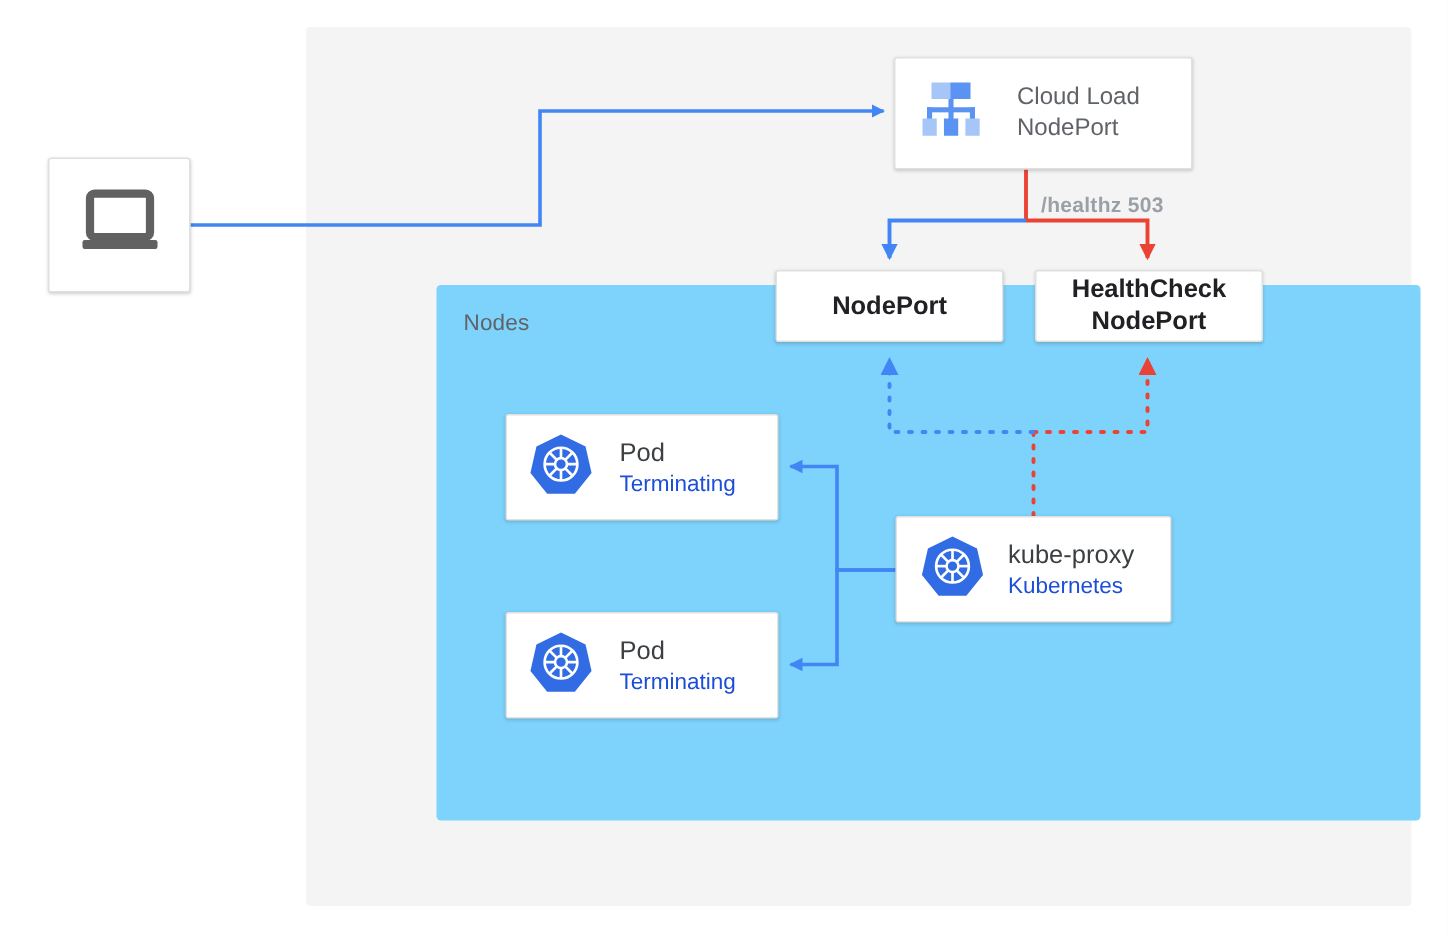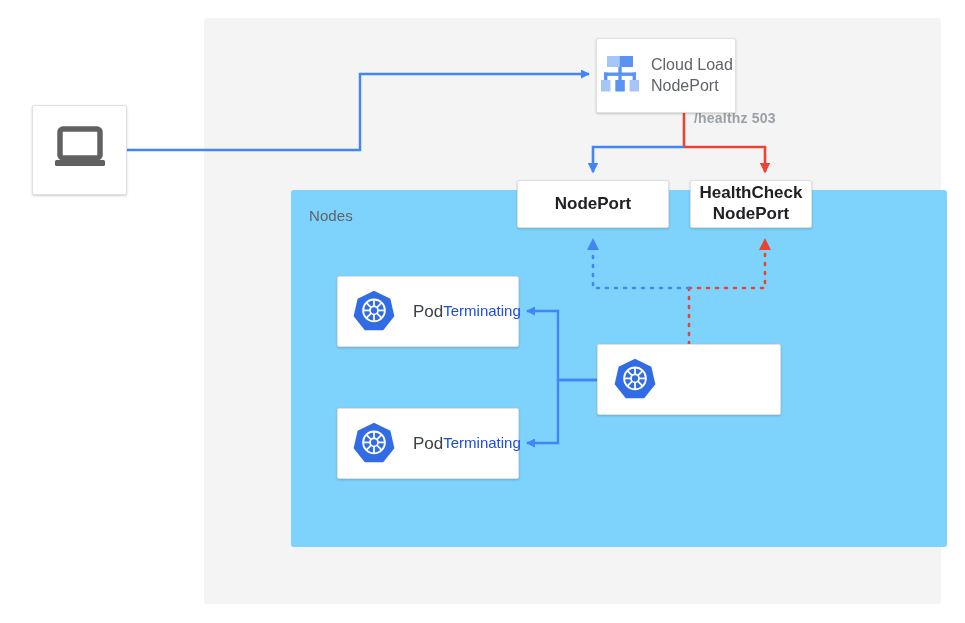--- a/index.html
+++ b/index.html
@@ -59,35 +59,36 @@
   .box-client {
     left: 32px;
     top: 105px;
     width: 95px;
     height: 90px;
     justify-content: center;
   }
   .box-lb {
     left: 596px;
     top: 38px;
-    width: 140px;
+    width: 199px;
     height: 75px;
-    gap: 8px;
+    padding-left: 14px;
+    gap: 21px;
   }
   .box-nodeport {
     left: 517px;
     top: 180px;
     width: 152px;
     height: 48px;
     justify-content: center;
   }
   .box-hcnodeport {
     left: 690px;
     top: 180px;
-    width: 122px;
+    width: 152px;
     height: 48px;
     justify-content: center;
   }
   .box-pod1 {
     left: 337px;
     top: 276px;
     width: 182px;
     height: 71px;
     padding-left: 15px;
     gap: 18px;
@@ -103,20 +104,21 @@
   .box-kubeproxy {
     left: 597px;
     top: 344px;
     width: 184px;
     height: 71px;
     padding-left: 16px;
     gap: 16px;
   }
   .box-label-stack {
     display: flex;
+    flex-direction: column;
     line-height: 1.28;
     justify-content: center;
   }
   .label-primary {
     font-size: 17px;
     color: #3c4043;
   }
   .label-secondary {
     font-size: 15px;
     color: #1d4ed8;
@@ -129,21 +131,21 @@
   .label-bold {
     font-size: 17px;
     font-weight: bold;
     color: #202124;
     text-align: center;
     line-height: 1.22;
   }
   .healthz-label {
     position: absolute;
     left: 694px;
-    top: 110px;
+    top: 128px;
     font-size: 14px;
     font-weight: bold;
     color: #9aa0a6;
     letter-spacing: 0.2px;
     white-space: nowrap;
   }
   .icon-k8s { flex: 0 0 auto; }
   .icon-laptop { flex: 0 0 auto; }
   .icon-lb { flex: 0 0 auto; }
   svg.edges {
@@ -310,15 +312,19 @@
           <line x1="50" y1="60.5" x2="50" y2="77"></line>
           <line x1="24" y1="51" x2="40.5" y2="51"></line>
           <line x1="59.5" y1="51" x2="76" y2="51"></line>
           <line x1="31.6" y1="32.6" x2="43.3" y2="44.3"></line>
           <line x1="56.7" y1="57.7" x2="68.4" y2="69.4"></line>
           <line x1="68.4" y1="32.6" x2="56.7" y2="44.3"></line>
           <line x1="43.3" y1="57.7" x2="31.6" y2="69.4"></line>
         </g>
       </svg>
     </span>
+    <span class="box-label-stack">
+      <span class="label-primary">kube-proxy</span>
+      <span class="label-secondary">Kubernetes</span>
+    </span>
   </div>
 
 </div>
 
 </body></html>

